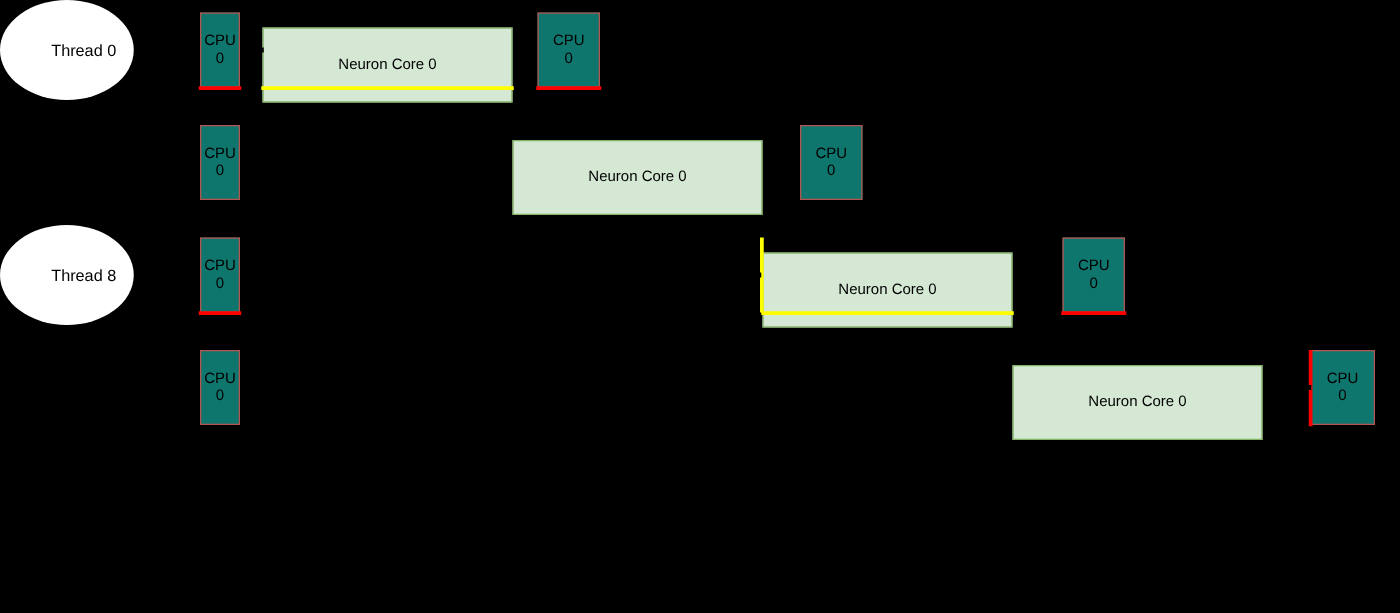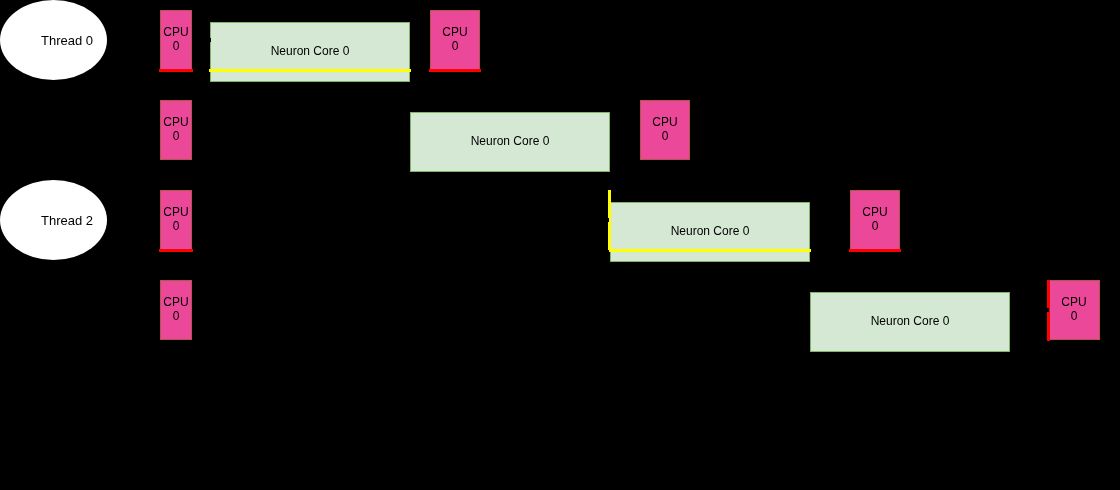--- a/index.html
+++ b/index.html
@@ -22,21 +22,21 @@
   }
   .box{
     position:absolute;
     height:60px;
     box-sizing:border-box;
     display:flex;align-items:center;justify-content:center;
     text-align:center;
     font-size:12px;line-height:1.15;
   }
   .cpu{
-    background:#ec4899;
+    background:#0f766e;
     border:1px solid #b85450;
     flex-direction:column;
   }
   .neuron{
     background:#d5e8d4;
     border:1px solid #82b366;
     margin-top:12px;
   }
   .hl{position:absolute;}
   .hl-red{background:#ff0000;}
@@ -73,21 +73,21 @@
   </div>
   <div class="box neuron" style="left:410px;top:100px;width:200px;">
     <span>Neuron Core 0</span>
   </div>
   <div class="box cpu" style="left:640px;top:100px;width:50px;">
     <span>CPU</span>
     <span>0</span>
   </div>
 
   <div class="thread-circle" style="left:0px;top:180px;">
-    <span>Thread 2</span>
+    <span>Thread 8</span>
   </div>
   <div class="box cpu" style="left:160px;top:190px;width:32px;">
     <span>CPU</span>
     <span>0</span>
   </div>
   <div class="hl hl-red" style="left:159px;top:249px;width:34px;height:3px;"></div>
   <div class="box neuron" style="left:610px;top:190px;width:200px;">
     <span>Neuron Core 0</span>
   </div>
   <div class="hl hl-yellow" style="left:608px;top:190px;width:3px;height:60px;"></div>

